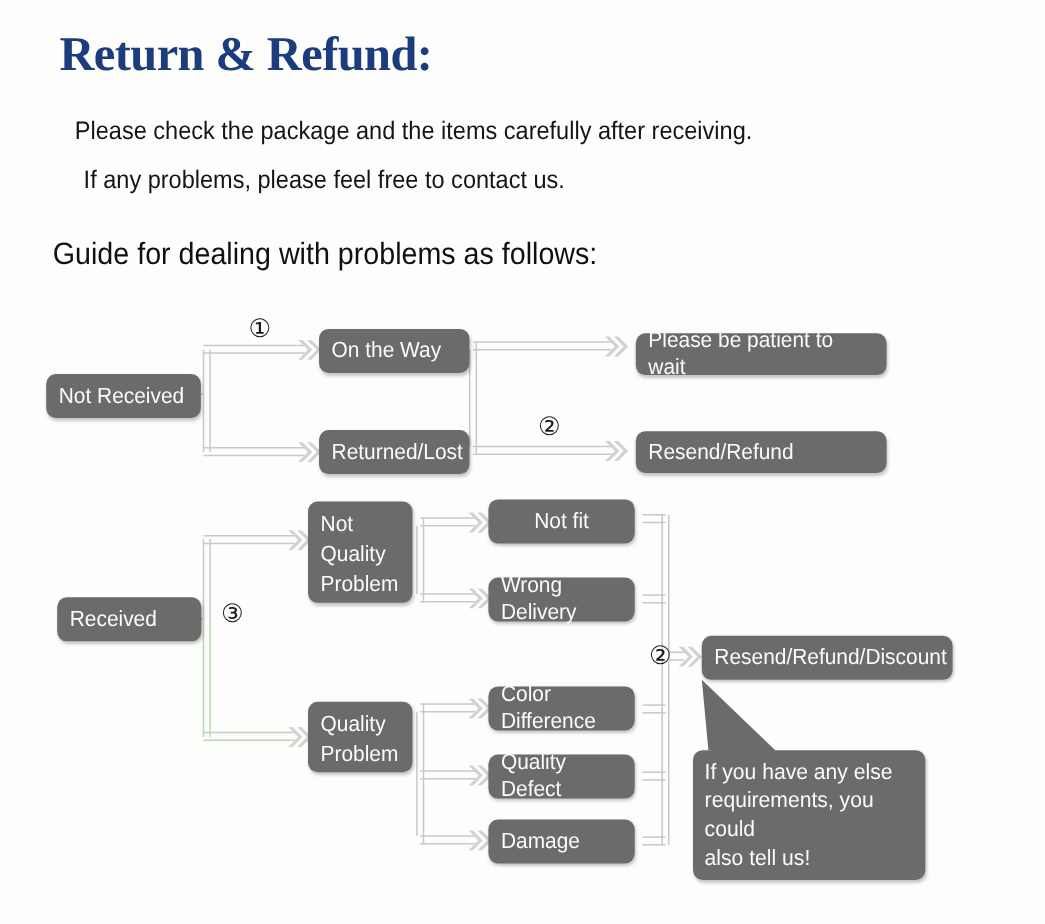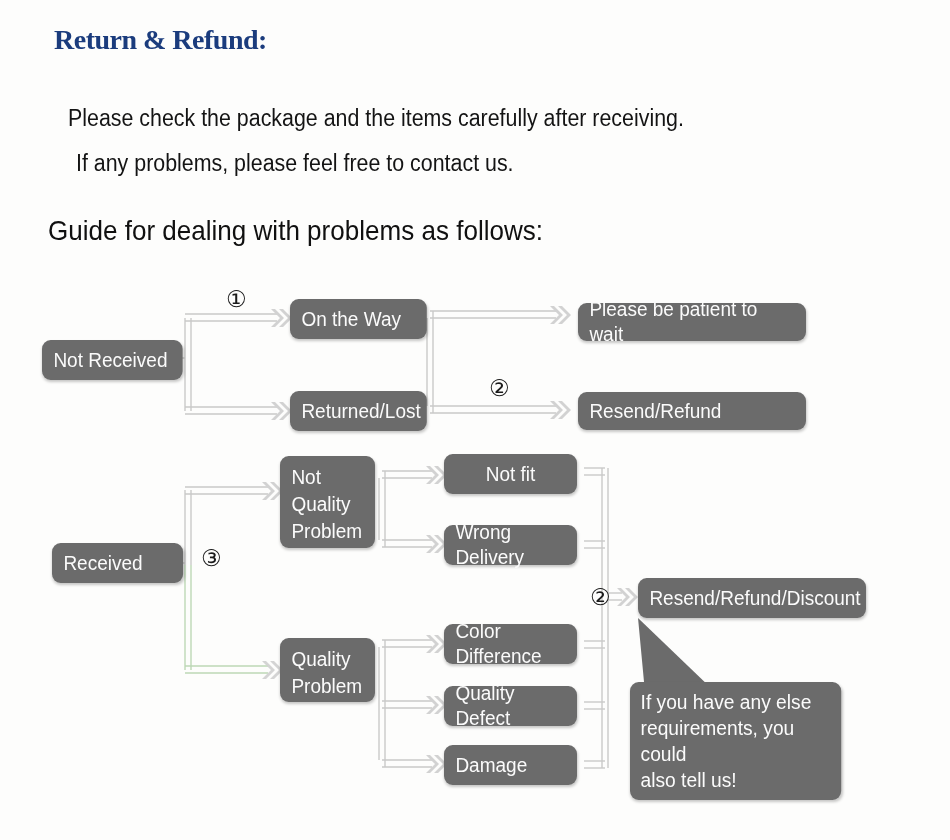--- a/index.html
+++ b/index.html
@@ -16,21 +16,21 @@
     font-family: "Liberation Sans", sans-serif;
   }
 
   
   .title {
     position: absolute;
     left: 54px;
     top: 24px;
     font-family: "Liberation Serif", serif;
     font-weight: bold;
-    font-size: 28px;
+    font-size: 44px;
     letter-spacing: -0.5px;
     color: #1b3c7d;
     white-space: nowrap;
   }
   .subline {
     position: absolute;
     font-family: "Liberation Sans", sans-serif;
     font-size: 23px;
     color: #141414;
     white-space: nowrap;

